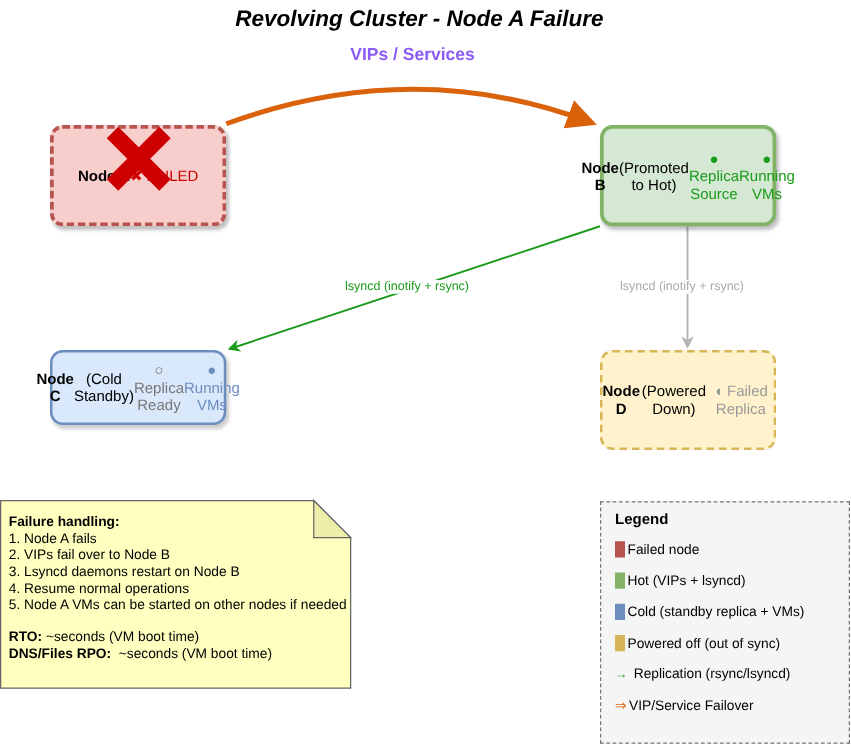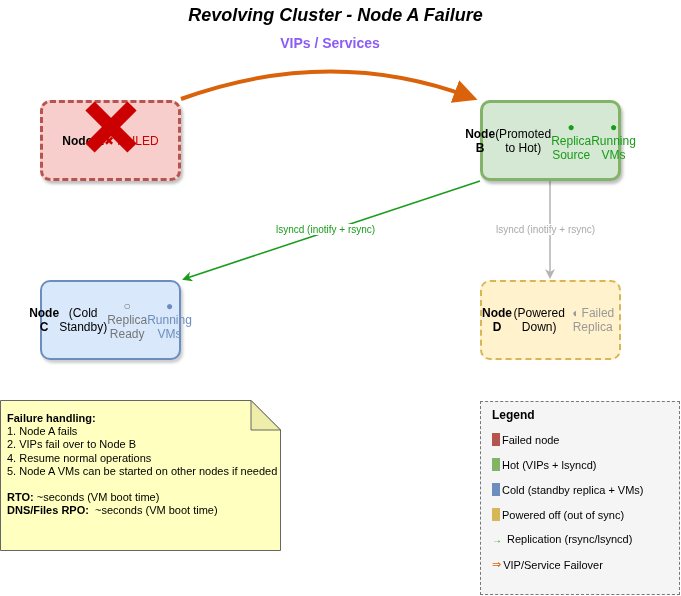--- a/index.html
+++ b/index.html
@@ -7,21 +7,21 @@
   .abs { position:absolute; }
   #title { left:0; top:5px; width:671px; text-align:center; font-size:18px; font-weight:bold; color:#000000;font-style:italic; }
   svg#wires { position:absolute; left:0; top:0; }
   .node { position:absolute; box-sizing:border-box; border-radius:10px; text-align:center; font-size:12px; line-height:14px; display:flex; justify-content:center; align-items:center; }
   .node .nt { font-weight:bold; color:#000; }
   #nodeA { left:40px; top:100px; width:141px; height:81px; background:#f8cecc; border:3px dashed #b85450; box-shadow:2px 3px 3px rgba(0,0,0,0.25); }
   #nodeA .nt { color:#000; }
   #nodeA .st { color:#cc0000; }
   #nodeB { left:480px; top:100px; width:141px; height:81px; background:#d5e8d4; border:3px solid #82b366; box-shadow:2px 3px 3px rgba(0,0,0,0.25); }
   #nodeB .g { color:#1a9b1a; }
-  #nodeC { left:40px; top:280px; width:141px; height:80px; background:#dae8fc; border:2px solid #6c8ebf; box-shadow:2px 3px 3px rgba(0,0,0,0.2); }
+  #nodeC { left:40px; top:280px; width:141px; height:60px; background:#dae8fc; border:2px solid #6c8ebf; box-shadow:2px 3px 3px rgba(0,0,0,0.2); }
   #nodeC .gray { color:#777; }
   #nodeC .blue { color:#6c8ebf; }
   #nodeD { left:480px; top:280px; width:141px; height:80px; background:#fff2cc; border:2px dashed #d6b656; }
   #nodeD .gray { color:#999; }
   .xmark { position:absolute; left:84px; top:100px; width:54px; height:54px; }
   .lbl { position:absolute; font-size:10px; background:#fff; padding:0 1px; white-space:nowrap; }
   #failover-label { left:260px; top:36px; width:140px; text-align:center; font-size:14px; font-weight:bold; color:#8b5cf6; line-height:15px; }
   #note-text { left:7px; top:412px; font-size:11px; line-height:13.2px; color:#000; white-space:nowrap; }
   #legend { left:480px; top:401px; width:200px; height:194px; box-sizing:border-box; border:1px dashed #777; background:#f5f5f5; }
   .legend-title { position:absolute; left:492px; top:408px; font-size:12px; font-weight:bold; }
@@ -85,20 +85,21 @@
   <div class="gray">◖ Failed Replica</div>
 </div>
 
 <div class="lbl" style="left:275px; top:224px; color:#1a9b1a;">lsyncd (inotify + rsync)</div>
 <div class="lbl" style="left:495px; top:224px; color:#aaaaaa;">lsyncd (inotify + rsync)</div>
 
 <div id="note-text" class="abs">
   <div style="font-weight:bold">Failure handling:</div>
   <div>1. Node A fails</div>
   <div>2. VIPs fail over to Node B</div>
+  <div>3. Lsyncd daemons restart on Node B</div>
   <div>4. Resume normal operations</div>
   <div>5. Node A VMs can be started on other nodes if needed</div>
   <div style="height:13px"></div>
   <div style="white-space:pre"><b>RTO:</b><span> ~seconds (VM boot time)</span></div>
   <div style="white-space:pre"><b>DNS/Files RPO:</b><span>  ~seconds (VM boot time)</span></div>
 </div>
 
 <div id="legend" class="abs"></div>
 <div class="legend-title">Legend</div>
 

